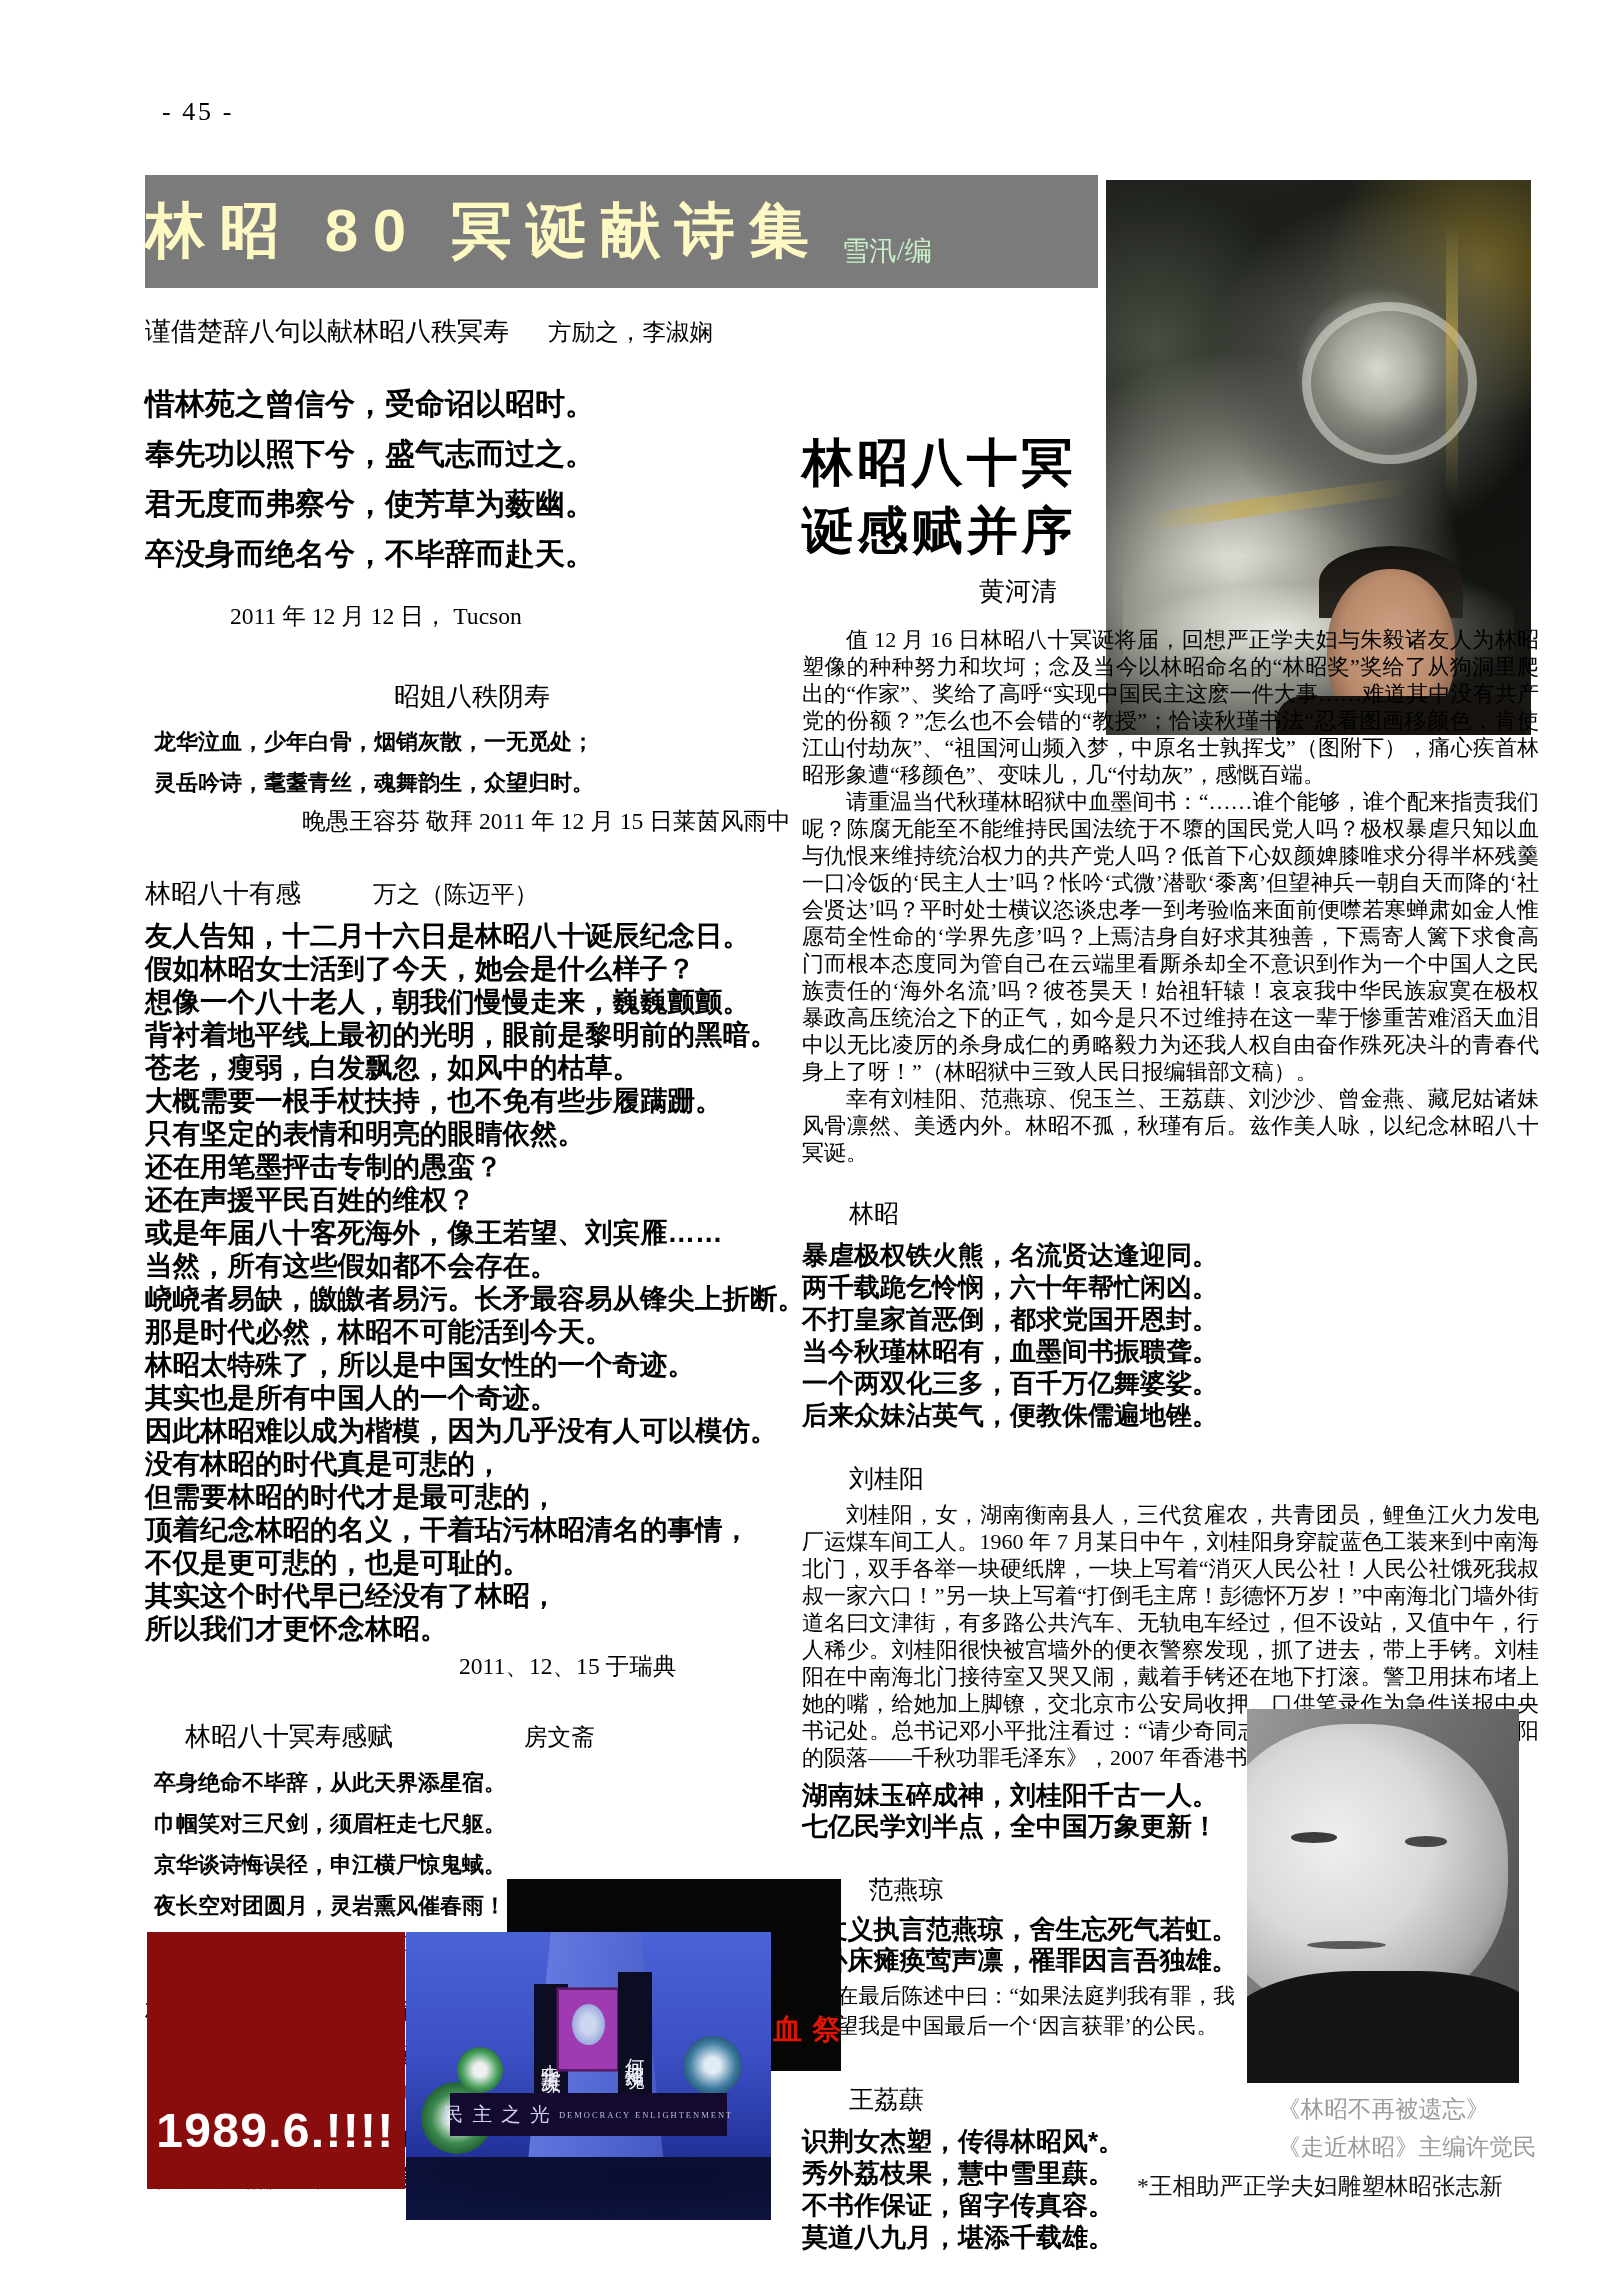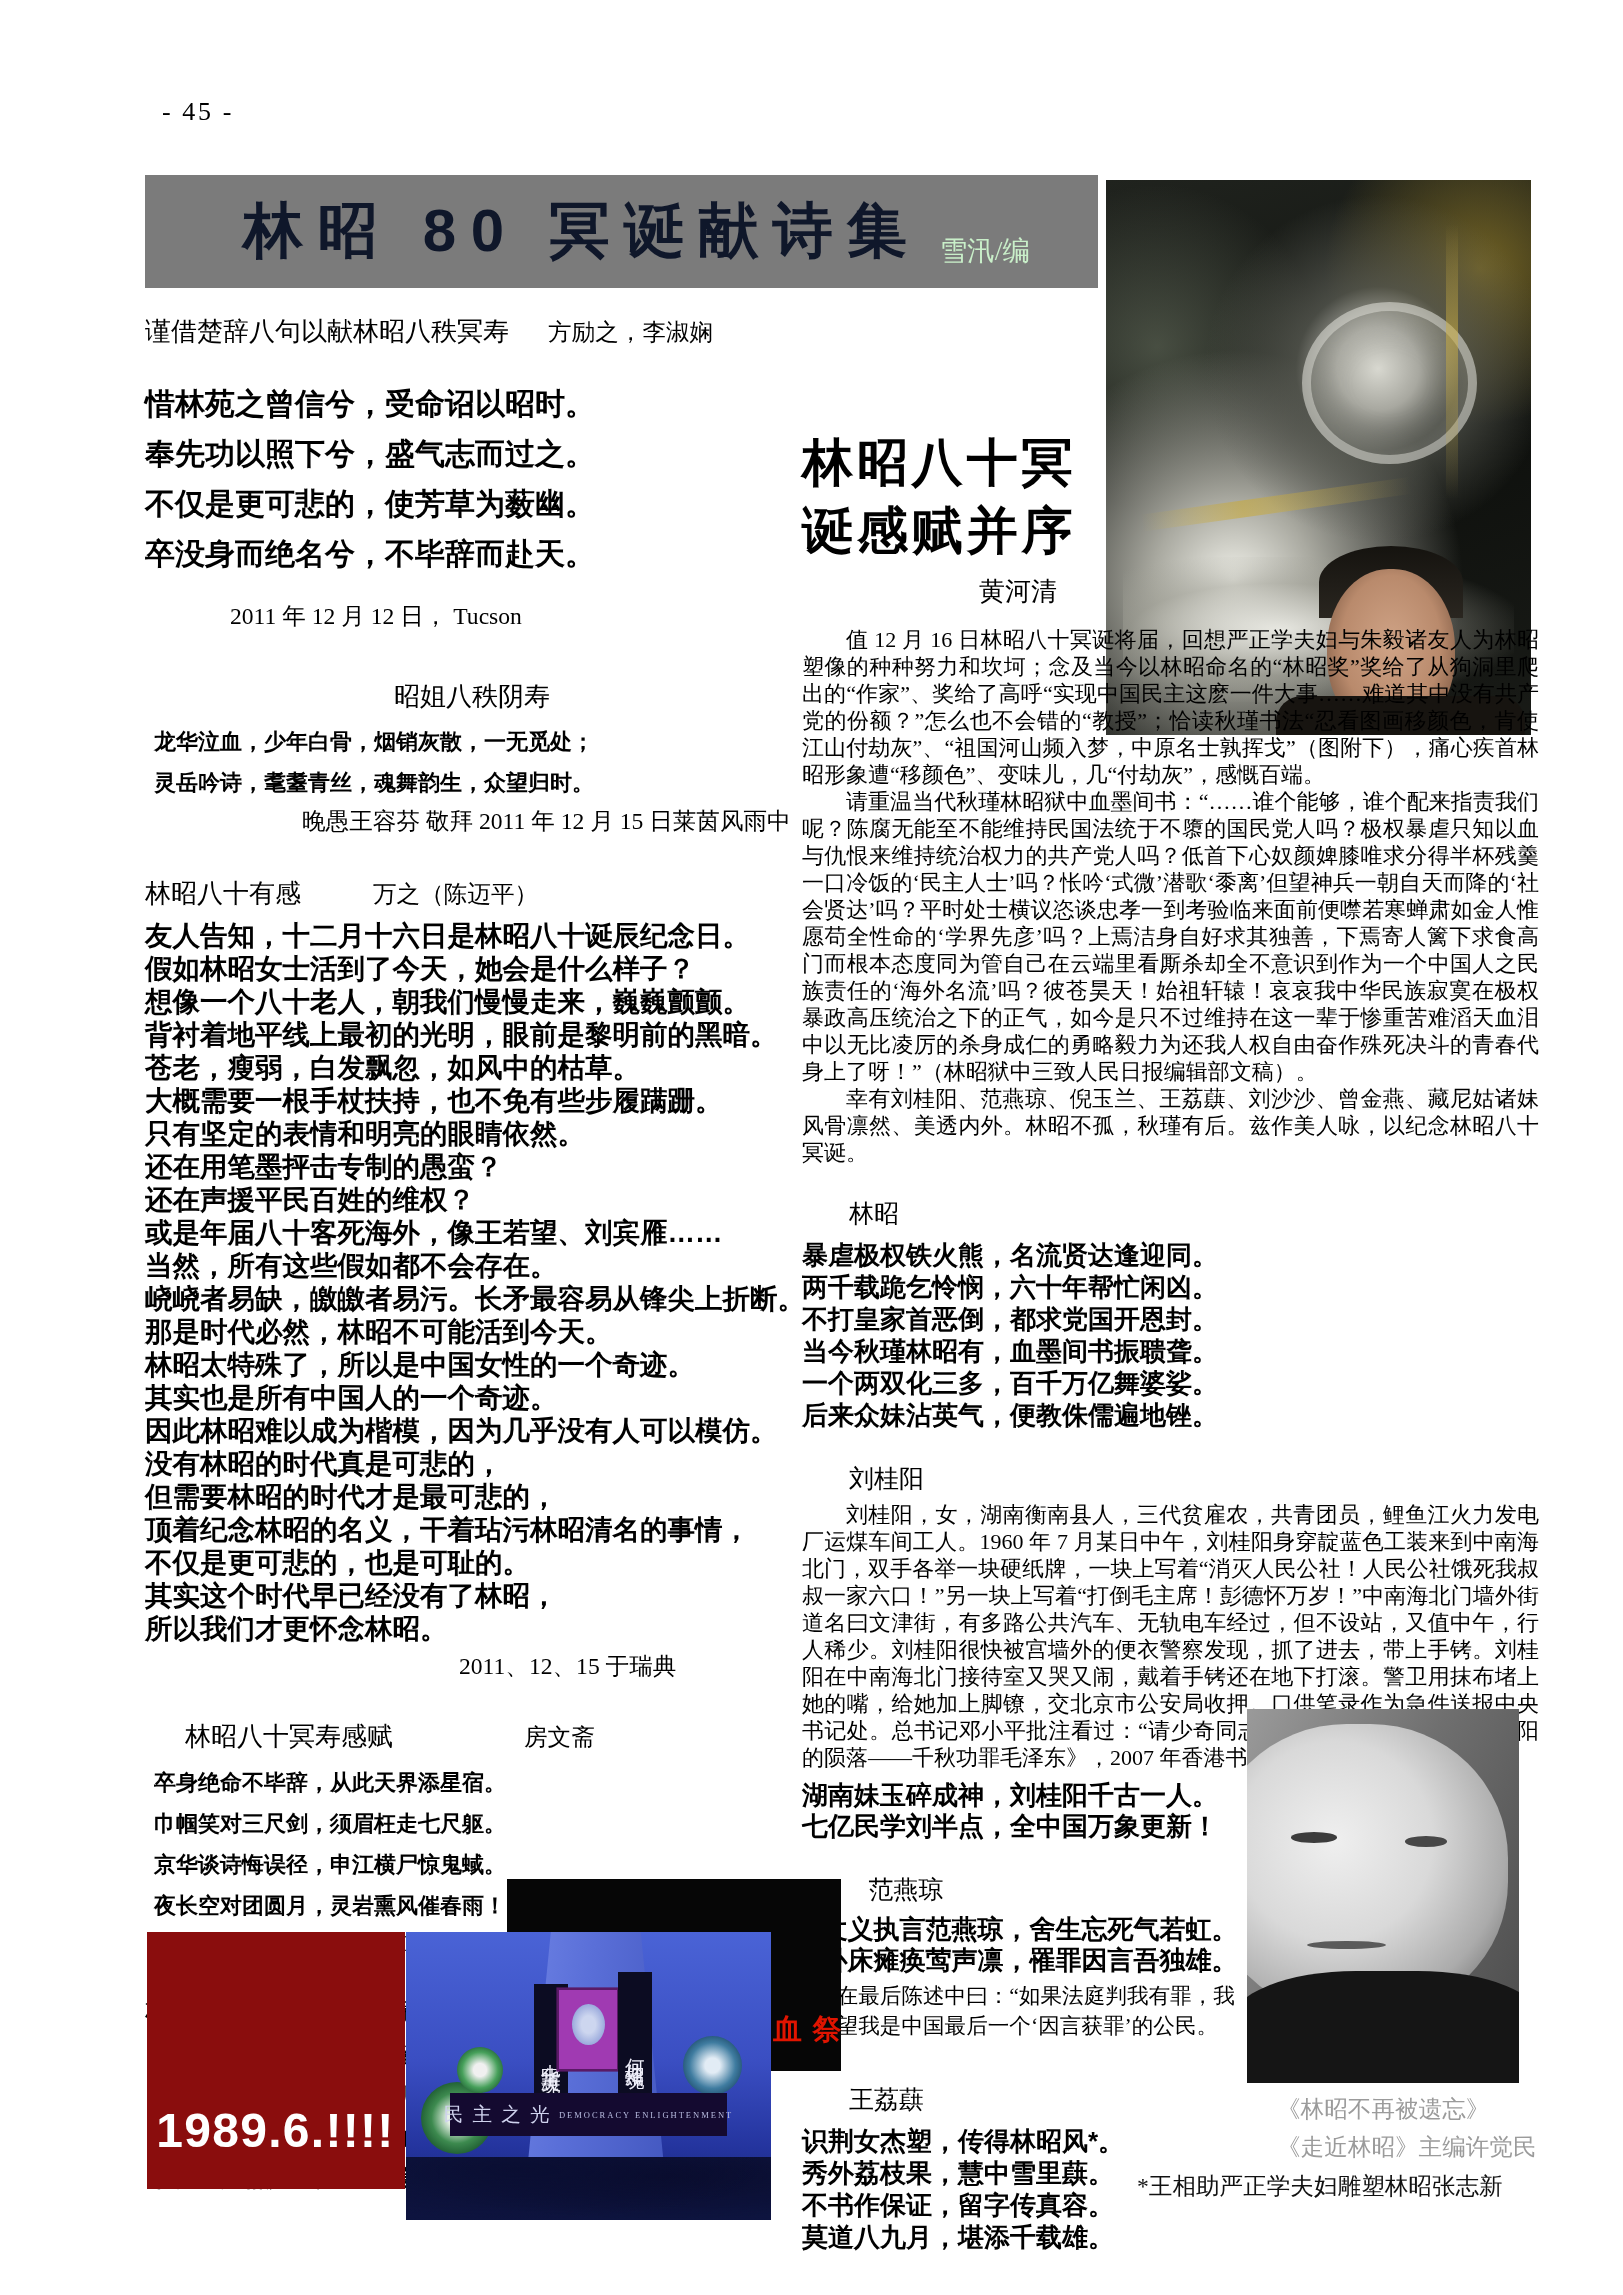--- a/index.html
+++ b/index.html
@@ -7,22 +7,22 @@
         font-family:"Liberation Serif", serif;color:#000;}
   .abs{position:absolute;}
   .nowrap{white-space:nowrap;}
 
   
   .pagenum{left:162px;top:97px;font-size:26px;letter-spacing:2.6px;}
 
   
   .banner{left:145px;top:175px;width:953px;height:113px;background:#7b7b7b;
           display:flex;align-items:center;}
-  .banner-title{margin-left:98px;font-family:"Liberation Sans",sans-serif;font-weight:bold;
-          font-size:60px;color:#0f172a;letter-spacing:14.4px;white-space:nowrap;}
+  .banner-title{font-family:"Liberation Sans",sans-serif;font-weight:bold;
+          font-size:60px;color:#fef9c3;letter-spacing:14.4px;white-space:nowrap;}
   .banner-editor{margin-left:18.3px;margin-top:39px;font-size:27.5px;color:#c9efc9;white-space:nowrap;}
 
   
   .painting{left:1106px;top:180px;width:425px;height:555px;overflow:hidden;
      background:
        radial-gradient(circle at 64% 34%, #d8d8d0 0%, #a8a8a0 9%, rgba(90,92,84,.75) 18%, rgba(25,27,22,0) 38%),
        radial-gradient(circle at 30% 72%, #efefe8 0%, #a9a9a0 16%, rgba(40,40,36,0) 46%),
        radial-gradient(circle at 88% 16%, rgba(190,160,50,.55) 0%, rgba(0,0,0,0) 26%),
        radial-gradient(circle at 12% 30%, rgba(120,130,110,.5) 0%, rgba(0,0,0,0) 30%),
        linear-gradient(160deg,#20231e 0%, #0e100d 55%, #191b17 100%);}
@@ -134,21 +134,21 @@
   </div>
 
   <div class="abs leftcol">
 
     <div class="nowrap">
       <span class="sec-title">谨借楚辞八句以献林昭八秩冥寿</span><span class="sec-author-sm">方励之，李淑娴</span>
     </div>
     <div class="bold-lines lines-lg" style="margin-top:30px;">
         <div>惜林苑之曾信兮，受命诏以昭时。</div>
         <div>奉先功以照下兮，盛气志而过之。</div>
-        <div>不仅是更可悲的，使芳草为薮幽。</div>
+        <div>君无度而弗察兮，使芳草为薮幽。</div>
         <div>卒没身而绝名兮，不毕辞而赴天。</div>
       </div>
     <div class="date-line" style="padding-left:85px;margin-top:21px;">2011 年 12 月 12 日， Tucson</div>
 
     <div class="sec-title" style="margin-top:47px;">昭姐八秩阴寿</div>
     <div class="bold-lines lines-md" style="margin-top:6.5px;">
         <div>龙华泣血，少年白骨，烟销灰散，一无觅处；</div>
         <div>灵岳吟诗，耄耋青丝，魂舞韵生，众望归时。</div>
       </div>
     <div class="date-line" style="padding-left:157px;margin-top:2.6px;">晚愚王容芬 敬拜 2011 年 12 月 15 日莱茵风雨中</div>

